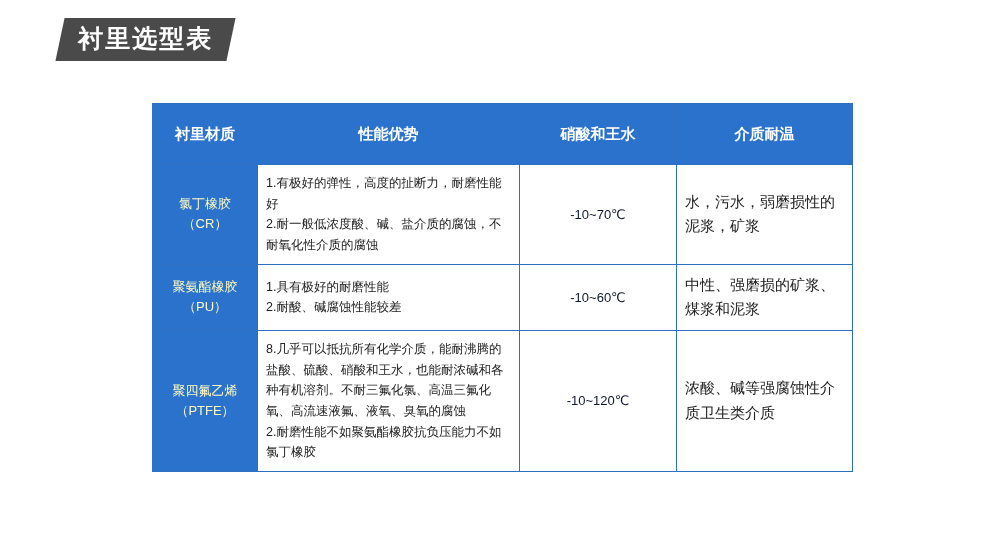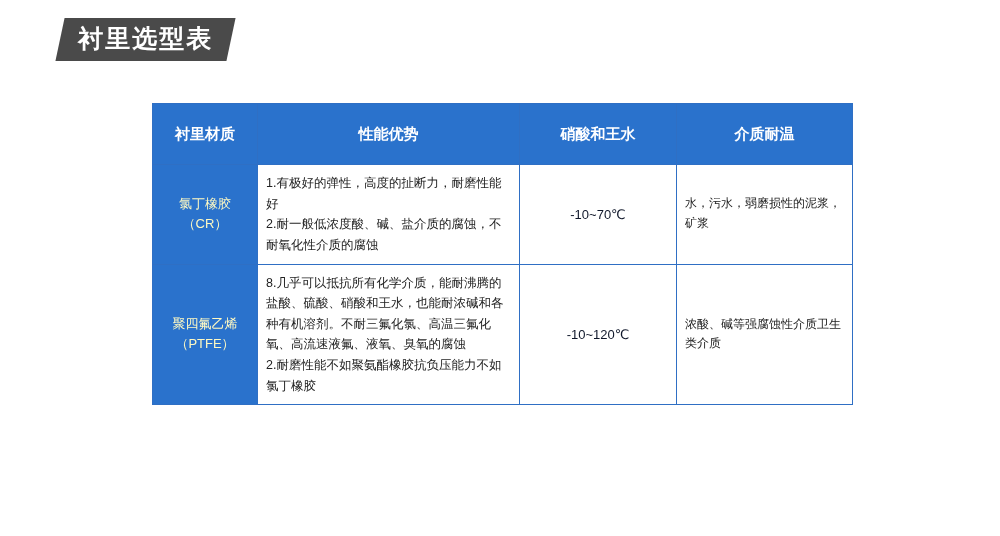--- a/index.html
+++ b/index.html
@@ -71,21 +71,21 @@
     padding: 9px 10px 9px 11px;
     text-align: left;
     margin-left: 12px;
   }
   td.temp {
     font-size: 13px;
     color: #0f172a;
     text-align: center;
   }
   td.usage {
-    font-size: 12px;
+    font-size: 15px;
     color: #222;
     line-height: 1.65;
     padding: 9px 10px 9px 11px;
     text-align: left;
   }
   .col1 { width: 105px; }
   .col2 { width: 262px; }
   .col3 { width: 157px; }
   .col4 { width: 176px; }
   .mline { display: block; }
@@ -122,20 +122,34 @@
           <div>1.有极好的弹性，高度的扯断力，耐磨性能好</div>
           <div>2.耐一般低浓度酸、碱、盐介质的腐蚀，不耐氧化性介质的腐蚀</div>
         </td>
       <td class="temp">-10~70℃</td>
       <td class="usage">
           <div>水，污水，弱磨损性的泥浆，矿浆</div>
         </td>
     </tr>
     <tr>
       <td class="material">
+        <span class="mline">聚氨酯橡胶</span>
+        <span class="mline">（PU）</span>
+      </td>
+      <td class="adv">
+          <div>1.具有极好的耐磨性能</div>
+          <div>2.耐酸、碱腐蚀性能较差</div>
+        </td>
+      <td class="temp">-10~60℃</td>
+      <td class="usage">
+          <div>中性、强磨损的矿浆、煤浆和泥浆</div>
+        </td>
+    </tr>
+    <tr>
+      <td class="material">
         <span class="mline">聚四氟乙烯</span>
         <span class="mline">（PTFE）</span>
       </td>
       <td class="adv">
           <div>8.几乎可以抵抗所有化学介质，能耐沸腾的盐酸、硫酸、硝酸和王水，也能耐浓碱和各种有机溶剂。不耐三氟化氯、高温三氟化氧、高流速液氟、液氧、臭氧的腐蚀</div>
           <div>2.耐磨性能不如聚氨酯橡胶抗负压能力不如氯丁橡胶</div>
         </td>
       <td class="temp">-10~120℃</td>
       <td class="usage">
           <div>浓酸、碱等强腐蚀性介质卫生类介质</div>

